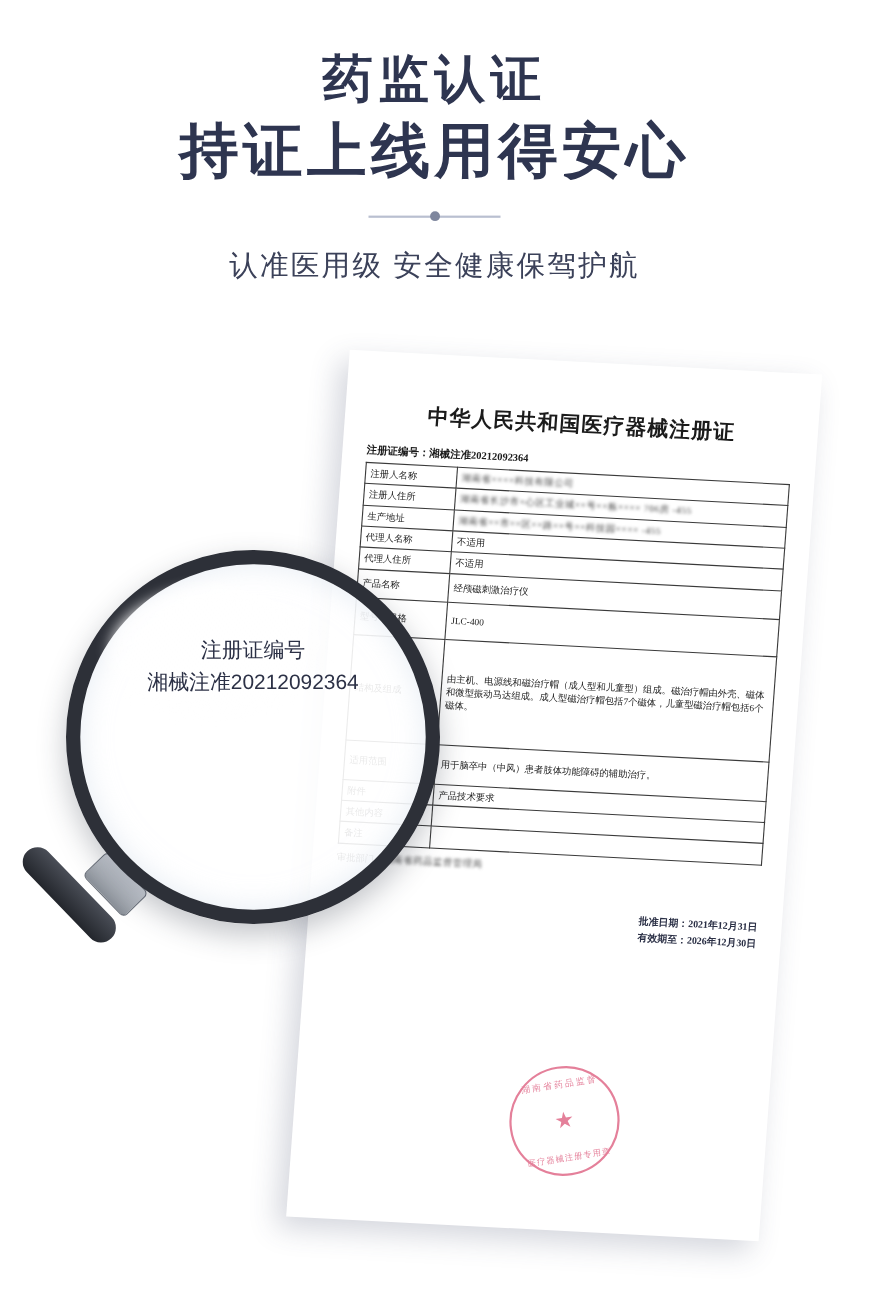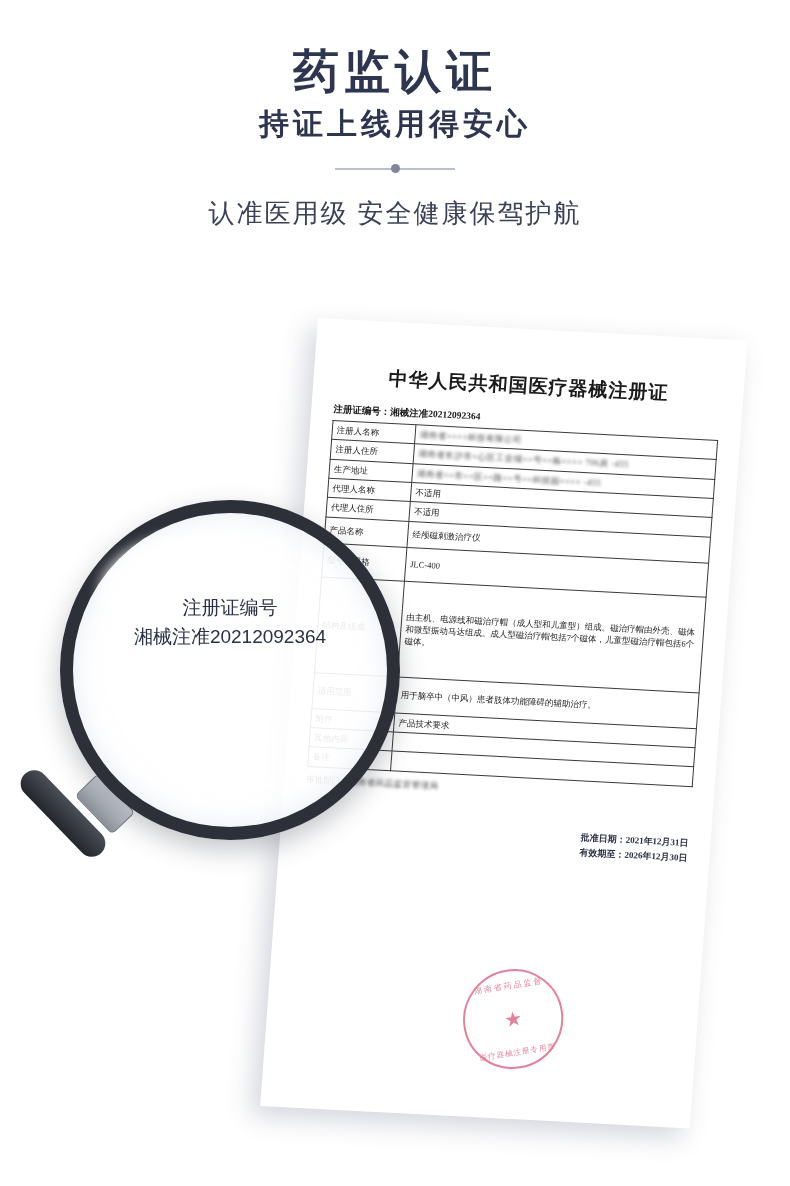--- a/index.html
+++ b/index.html
@@ -25,21 +25,21 @@
     text-align: center;
   }
   .title-line1 {
     font-size: 46px;
     font-weight: bold;
     letter-spacing: 5px;
     color: #2e3550;
     line-height: 1.18;
   }
   .title-line2 {
-    font-size: 30px;
+    font-size: 54px;
     font-weight: bold;
     letter-spacing: 4px;
     color: #2e3550;
     line-height: 1.18;
     margin-top: 8px;
   }
   .divider {
     margin: 26px auto 0 auto;
     width: 120px;
     height: 2px;
@@ -224,21 +224,21 @@
   }
   .mag-text {
     position: absolute;
     left: 0; top: 70px;
     width: 340px;
     text-align: center;
     color: #2c3146;
   }
   .mag-t1 { font-size: 23px; letter-spacing: 1px; line-height: 1.55; }
   .mag-t2 { font-size: 23px; letter-spacing: 1px; line-height: 1.55; }
-  .mag-t3 { font-size: 19px; margin-top: 24px; line-height: 1.5; }
+  .mag-t3 { font-size: 19px; margin-top: 8px; line-height: 1.5; }
   .mag-t4 { font-size: 19px; line-height: 1.5; }
 
   .mag-collar {
     position: absolute;
     left: 18px;
     top: 288px;
     width: 52px;
     height: 30px;
     background: linear-gradient(180deg,#d8dce3,#8a9098);
     border-radius: 5px;

